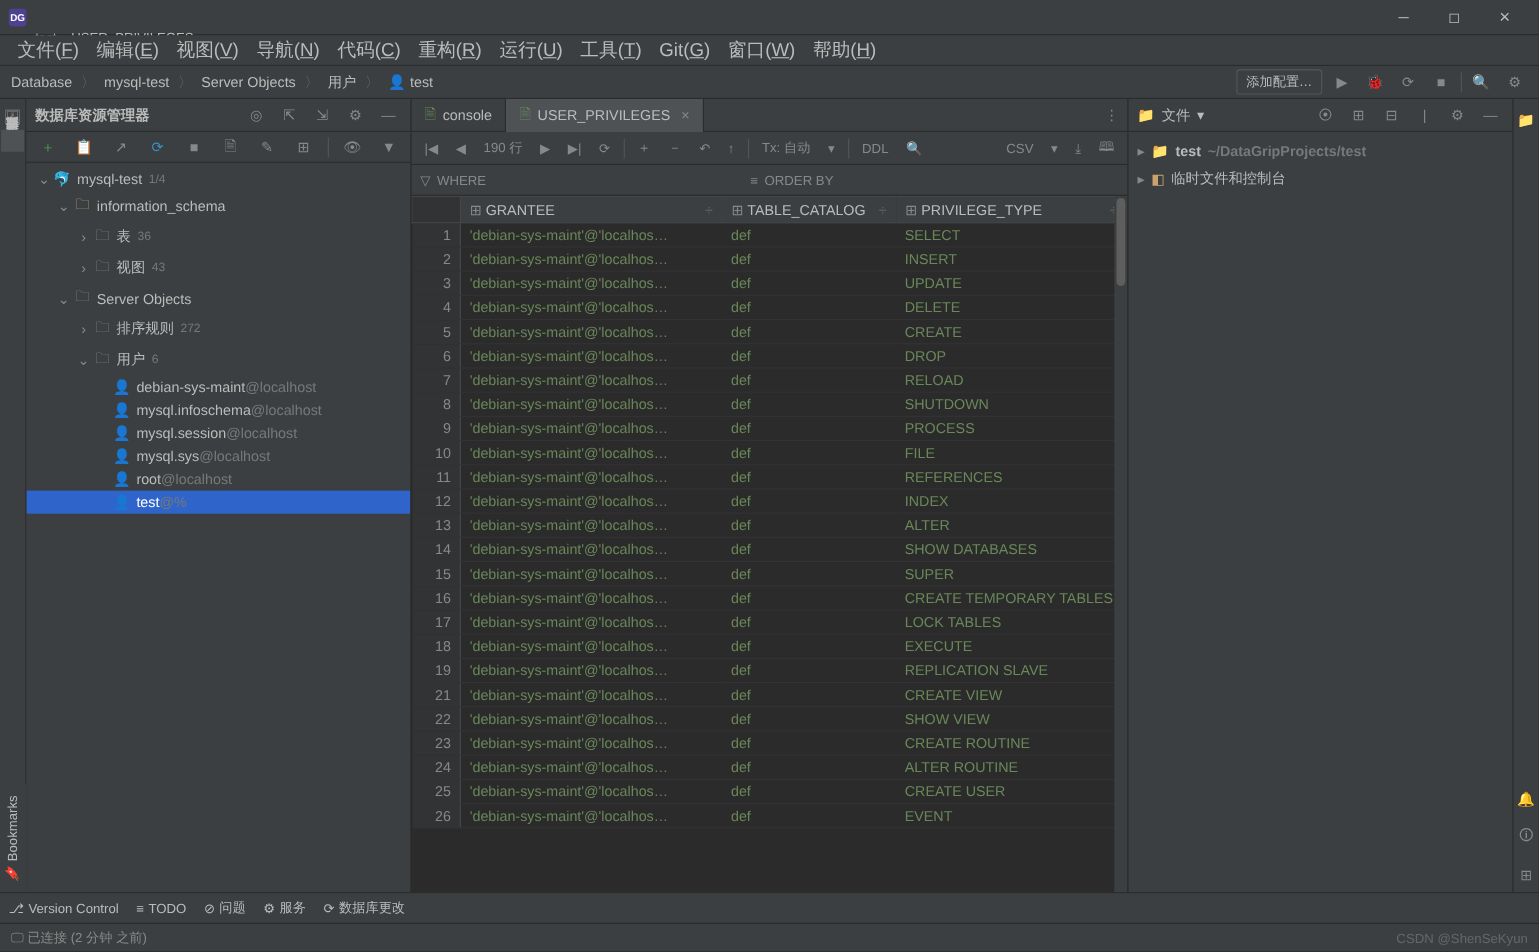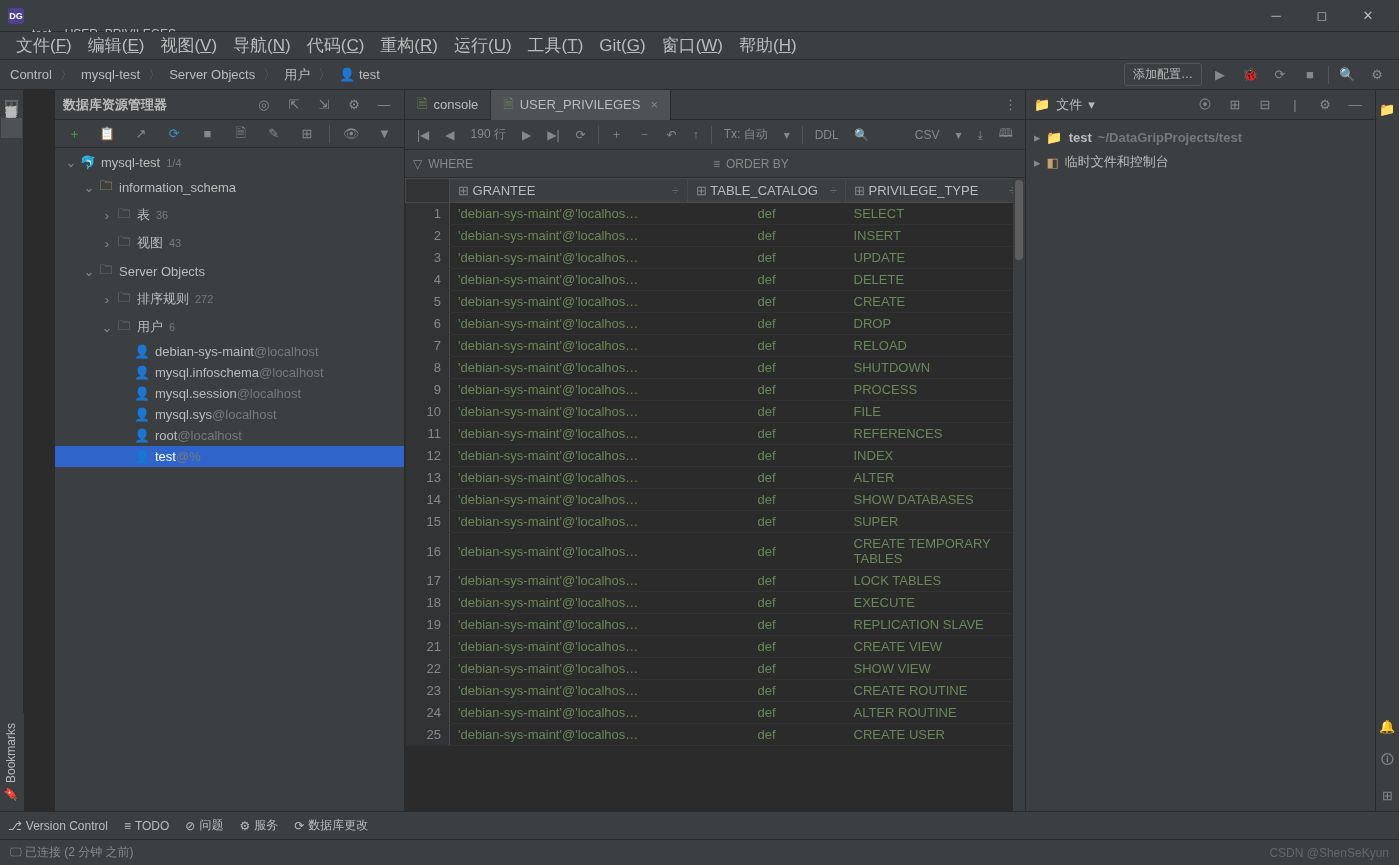--- a/index.html
+++ b/index.html
@@ -15,21 +15,21 @@
 .breadcrumb { display:flex; align-items:center; gap:4px; flex:1; color:#888; }
 .breadcrumb .crumb { color:#bbbbbb; cursor:pointer; }
 .breadcrumb .sep { color:#666; margin:0 4px; }
 .nav-right { display:flex; align-items:center; gap:6px; }
 .nav-btn { width:24px; height:24px; display:flex; align-items:center; justify-content:center; color:#888; cursor:pointer; }
 .add-config { border:1px solid #555; border-radius:3px; padding:2px 8px; color:#bbbbbb; font-size:12px; cursor:pointer; }
 .main-area { flex:1; display:flex; overflow:hidden; }
 .left-side-tabs { width:24px; background:#3c3f41; border-right:1px solid #2b2b2b; display:flex; flex-direction:column; align-items:center; padding-top:4px; }
 .left-side-tabs .side-tab { writing-mode:vertical-rl; transform:rotate(180deg); padding:10px 2px; color:#bbbbbb; font-size:12px; cursor:pointer; }
 .left-side-tabs .side-tab.active { background:#4e5254; }
-.sidebar { width:350px; background:#3c3f41; display:flex; flex-direction:column; border-right:1px solid #2b2b2b;margin-left:31px; }
+.sidebar { width:350px; background:#3c3f41; display:flex; flex-direction:column; border-right:1px solid #2b2b2b; }
 .sidebar-header { height:30px; display:flex; align-items:center; justify-content:space-between; padding:0 8px; border-bottom:1px solid #2b2b2b; }
 .sidebar-header .sb-title { font-weight:bold; color:#bbbbbb; font-size:13px; }
 .sidebar-header .sb-btns { display:flex; gap:6px; }
 .sidebar-toolbar { height:28px; display:flex; align-items:center; padding:0 8px; gap:10px; border-bottom:1px solid #2b2b2b; }
 .tree { flex:1; overflow:auto; padding:4px 0; }
 .tree-node { display:flex; align-items:center; padding:3px 0; color:#bbbbbb; cursor:pointer; white-space:nowrap; }
 .tree-node.selected { background:#2f65ca; color:#fff; }
 .tree-node .arrow { width:16px; text-align:center; color:#888; }
 .tree-node .icon { width:18px; text-align:center; margin-right:4px; }
 .tree-node .label { }
@@ -44,21 +44,21 @@
 .tb-btn { padding:2px 4px; color:#888; cursor:pointer; }
 .tb-sep { width:1px; height:18px; background:#555; }
 .filter-row { height:28px; background:#3c3f41; display:flex; border-bottom:1px solid #2b2b2b; }
 .filter-cell { display:flex; align-items:center; padding:0 8px; color:#888; font-family:Consolas,monospace; font-size:12px; }
 .table-container { flex:1; overflow:auto; background:#2b2b2b; position:relative; }
 .data-table { width:100%; border-collapse:collapse; font-family:Consolas,monospace; font-size:13px;padding-left:24px; }
 .data-table th { background:#3c3f41; color:#bbbbbb; padding:4px 8px; text-align:left; border:1px solid #4a4a4a; font-weight:normal; position:sticky; top:0; }
 .data-table td { padding:3px 8px; border-bottom:1px solid #333; color:#bbbbbb; }
 .data-table .row-num { width:44px; text-align:right; background:#313335; color:#888; padding-right:8px; border-right:1px solid #4a4a4a; }
 .data-table td.col-grantee { width:238px; }
-.data-table td.col-catalog { width:158px;text-align:center; }
+.data-table td.col-catalog { width:158px; }
 .data-table tr td.cell { color:#6a8759; }
 .right-panel { width:350px; background:#3c3f41; border-left:1px solid #2b2b2b; display:flex; flex-direction:column; }
 .right-panel-header { height:30px; display:flex; align-items:center; padding:0 8px; border-bottom:1px solid #2b2b2b; justify-content:space-between; }
 .rp-title { display:flex; align-items:center; gap:6px; }
 .rp-btns { display:flex; gap:6px; }
 .right-panel-body { flex:1; padding:6px 8px; }
 .rp-path { display:flex; align-items:center; gap:6px; padding:4px 0; color:#bbbbbb; }
 .rp-path .path-dim { color:#787878;font-weight:bold; }
 .right-side-tabs { width:24px; background:#3c3f41; border-left:1px solid #2b2b2b; display:flex; flex-direction:column; align-items:center; padding-top:4px; }
 .right-side-tabs .side-icon { padding:8px 2px; color:#888; cursor:pointer; }
@@ -89,21 +89,21 @@
     <div class="menu-item">重构(<u>R</u>)</div>
     <div class="menu-item">运行(<u>U</u>)</div>
     <div class="menu-item">工具(<u>T</u>)</div>
     <div class="menu-item">Git(<u>G</u>)</div>
     <div class="menu-item">窗口(<u>W</u>)</div>
     <div class="menu-item">帮助(<u>H</u>)</div>
   </div>
 
 <div class="navbar">
   <div class="breadcrumb" id="breadcrumb">
-      <span class="crumb">Control</span>
+      <span class="crumb">Database</span>
       <span class="sep">〉</span>
       <span class="crumb">mysql-test</span>
       <span class="sep">〉</span>
       <span class="crumb">Server Objects</span>
       <span class="sep">〉</span>
       <span class="crumb">用户</span>
       <span class="sep">〉</span>
       <span class="crumb"><span style="color:#888">👤 </span>test</span>
     </div>
   <div class="nav-right">
@@ -428,20 +428,26 @@
               <td class="cell col-grantee">'debian-sys-maint'@'localhos…</td>
               <td class="cell col-catalog">def</td>
               <td class="cell">ALTER ROUTINE</td>
             </tr>
             <tr>
               <td class="row-num">25</td>
               <td class="cell col-grantee">'debian-sys-maint'@'localhos…</td>
               <td class="cell col-catalog">def</td>
               <td class="cell">CREATE USER</td>
             </tr>
+            <tr>
+              <td class="row-num">26</td>
+              <td class="cell col-grantee">'debian-sys-maint'@'localhos…</td>
+              <td class="cell col-catalog">def</td>
+              <td class="cell">EVENT</td>
+            </tr>
           </tbody>
       </table>
       <div class="scroll-track">
           <div class="scroll-thumb"></div>
         </div>
     </div>
   </div>
 
   <div class="right-panel">
     <div class="right-panel-header">

